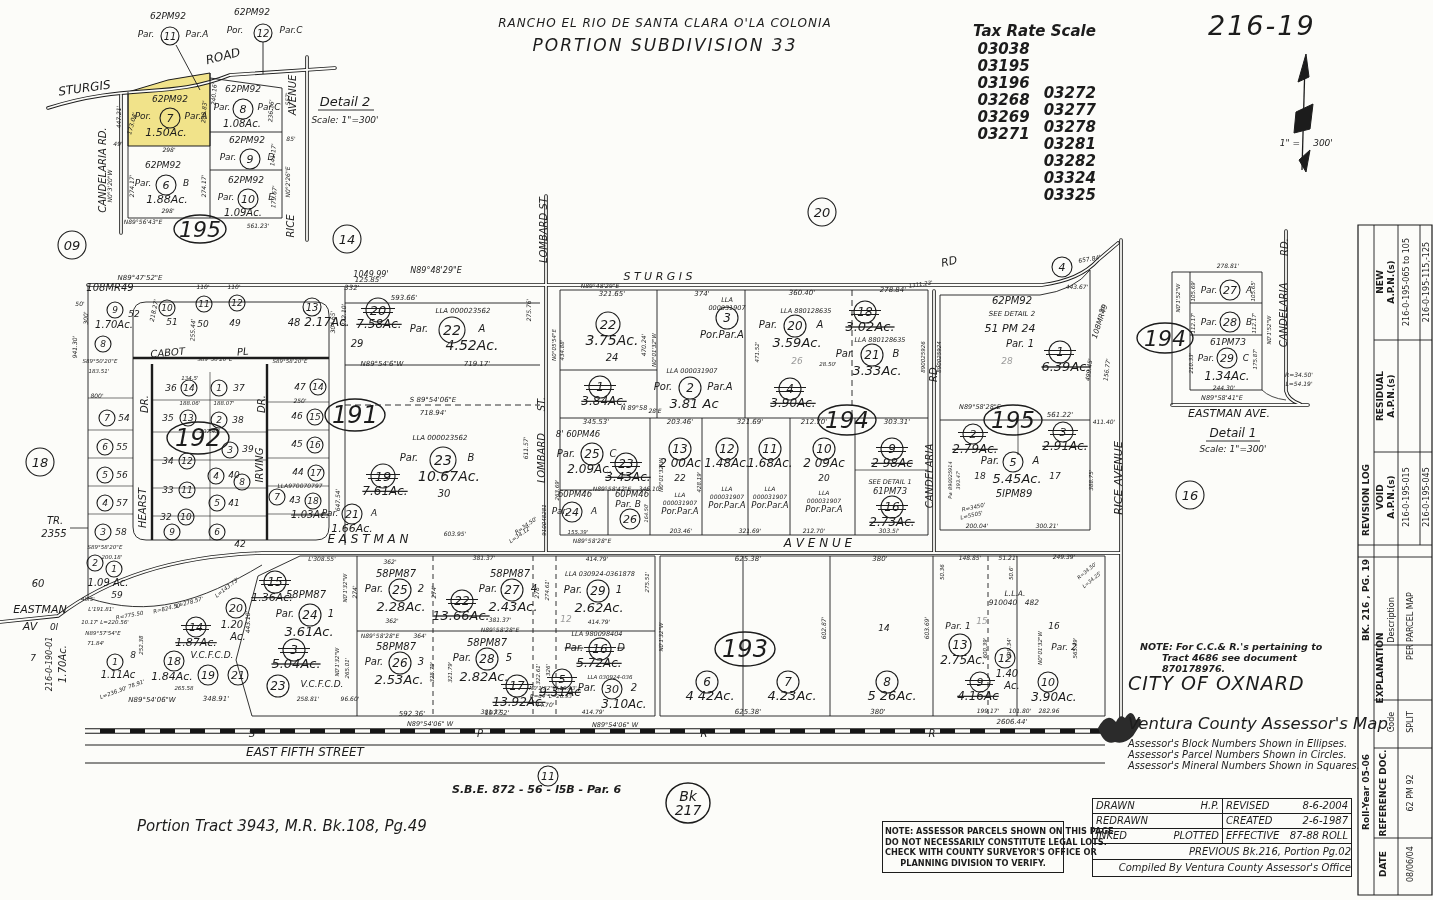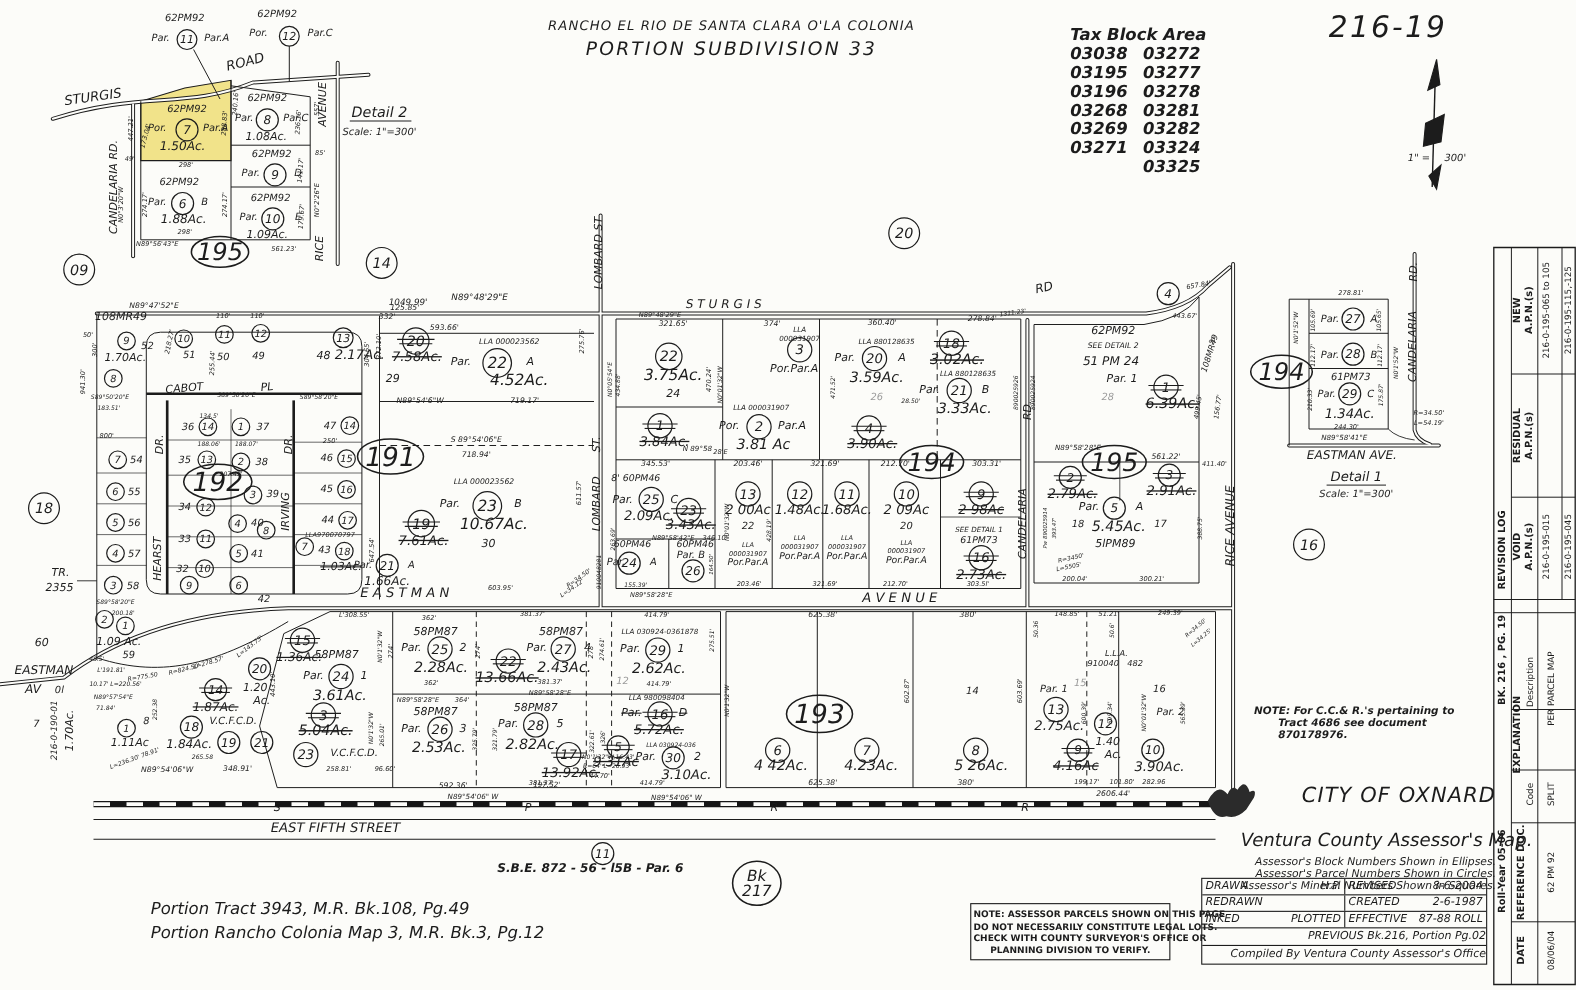--- a/index.html
+++ b/index.html
@@ -8,28 +8,28 @@
   .sheet *{box-sizing:border-box;}
   svg{position:absolute;left:0;top:0;font-family:"DejaVu Sans",sans-serif;font-style:italic;}
   .ov{position:absolute;font-style:italic;white-space:nowrap;}
   .vtext{position:absolute;transform:translate(-50%,-50%) rotate(-90deg);white-space:nowrap;font-style:italic;}
   .title-block{left:430px;top:16px;width:470px;text-align:center;}
   .title-l1{font-size:12px;letter-spacing:1px;}
   .title-l2{font-size:17px;letter-spacing:2px;margin-top:5px;}
   .sheet-no{left:1208px;top:10px;font-size:27px;letter-spacing:2px;}
   .tra{left:973px;top:22px;font-size:15px;font-weight:bold;}
   .tra-title{margin-bottom:1px;}
-  .tra-cols{display:flex;gap:14px;font-weight:bold;}
+  .tra-cols{display:flex;gap:14px;font-weight:bold;justify-content:flex-end;}
   .tra-cols div div{line-height:17px;}
-  .tra-col2{text-align:left;}
+  .tra-col2{text-align:left;margin-top:44px;}
   .ccr{left:1140px;top:641px;width:180px;font-size:9.5px;font-weight:bold;line-height:11px;}
   .ccr div:nth-child(n+2){padding-left:22px;}
   .notebox{left:882px;top:821px;width:182px;border:1.5px solid #1c1c1c;padding:4px 2px;
            font-size:8.2px;font-weight:bold;text-align:center;line-height:10.5px;font-style:normal;}
-  .cityblk{left:1128px;top:712px;width:232px;text-align:right;}
+  .cityblk{left:1128px;top:672px;width:232px;text-align:left;}
   .city1{font-size:19px;letter-spacing:1px;}
   .city2{font-size:16.5px;margin-top:20px;}
   .legend{margin-top:5px;font-size:9.8px;line-height:11px;}
   .tbt{position:absolute;left:1092px;top:798px;width:260px;border:1.2px solid #1c1c1c;font-size:10px;font-style:italic;}
   .tbt .row{display:flex;border-bottom:1px solid #1c1c1c;height:15px;line-height:14px;}
   .tbt .c{padding:0 3px;display:flex;justify-content:space-between;}
   .tbt .c1{width:130px;border-right:1px solid #1c1c1c;}
   .tbt .c2{flex:1;}
   .tbt .full{display:block;text-align:right;border-bottom:1px solid #1c1c1c;height:16px;line-height:15px;}
   .tbt .last{border-bottom:none;}
@@ -1109,21 +1109,21 @@
       <text x="430" y="726" font-size="6.5" text-anchor="middle" fill="#1c1c1c">N89°54'06" W</text>
       <text x="615" y="727" font-size="6.5" text-anchor="middle" fill="#1c1c1c">N89°54'06" W</text>
     </svg>
 
   <div class="ov title-block">
     <div class="title-l1">RANCHO  EL  RIO  DE  SANTA  CLARA  O'LA  COLONIA</div>
     <div class="title-l2">PORTION  SUBDIVISION  33</div>
   </div>
   <div class="ov sheet-no">216-19</div>
   <div class="ov tra">
-    <div class="tra-title">Tax  Block  Area</div>
+    <div class="tra-title">Tax  Rate  Scale</div>
     <div class="tra-cols">
       <div>
           <div>03038</div>
           <div>03195</div>
           <div>03196</div>
           <div>03268</div>
           <div>03269</div>
           <div>03271</div>
         </div>
       <div class="tra-col2">
@@ -1146,21 +1146,20 @@
 
   <div class="ov notebox">
       <div>NOTE:  ASSESSOR  PARCELS  SHOWN  ON  THIS  PAGE</div>
       <div>DO  NOT  NECESSARILY  CONSTITUTE  LEGAL  LOTS.</div>
       <div>CHECK  WITH  COUNTY  SURVEYOR'S  OFFICE  OR</div>
       <div>PLANNING  DIVISION  TO  VERIFY.</div>
     </div>
   <div class="ov sbe">S.B.E.  872 - 56 - l5B - Par. 6</div>
   <div class="ov footerln">
     <div>Portion  Tract  3943,  M.R.  Bk.108,  Pg.49</div>
-    <div>Portion  Rancho  Colonia  Map  3,  M.R.  Bk.3,  Pg.12</div>
   </div>
 
   <div class="ov cityblk">
     <div class="city1">CITY  OF  OXNARD</div>
     <div class="city2">Ventura  County  Assessor's  Map.</div>
     <div class="legend">
         <div>Assessor's  Block  Numbers  Shown  in  Ellipses.</div>
         <div>Assessor's  Parcel  Numbers  Shown  in  Circles.</div>
         <div>Assessor's  Mineral  Numbers  Shown  in  Squares.</div>
       </div>

